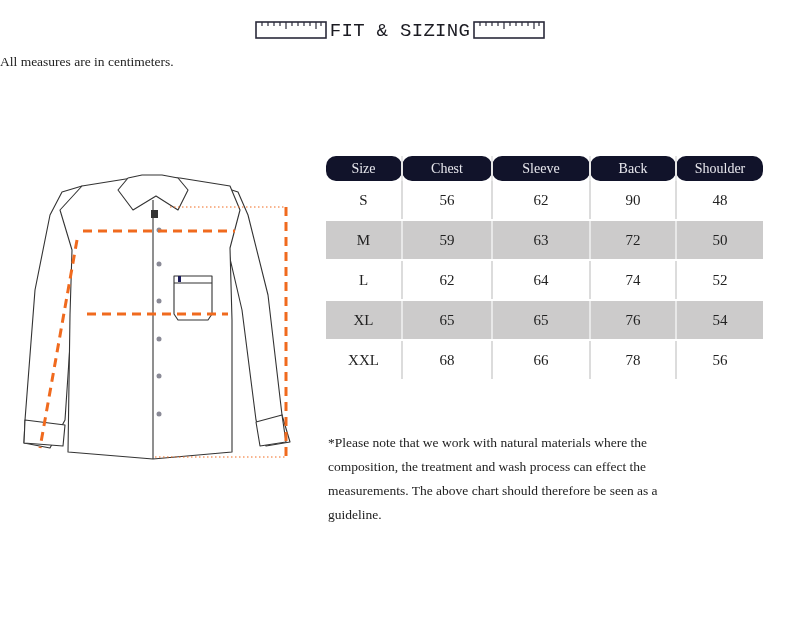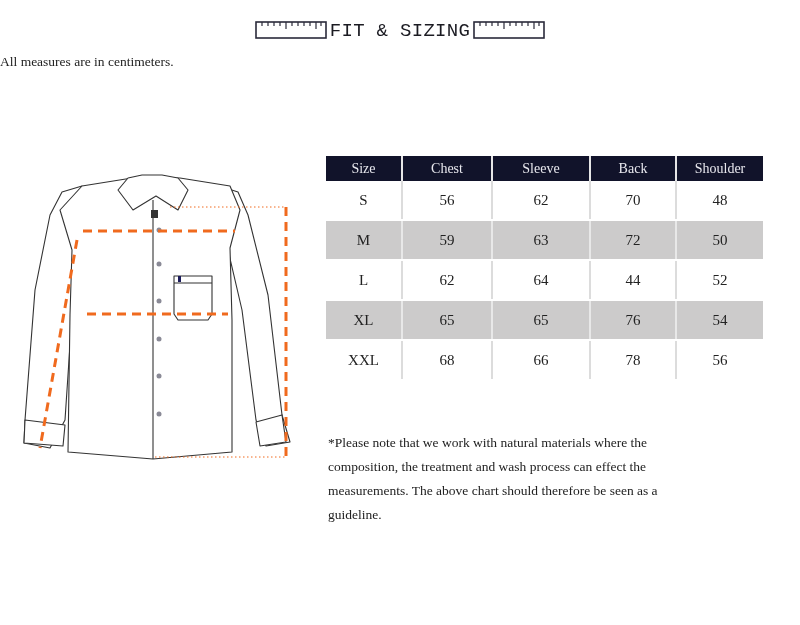--- a/index.html
+++ b/index.html
@@ -12,21 +12,21 @@
   .title { position:absolute; left:0; width:800px; top:0; text-align:center;
            font-family:Liberation Mono, monospace; font-size:19px; letter-spacing:0.3px;
            color:#1b1b22; line-height:26px; }
   .subtitle { position:absolute; top:54px; width:800px; left:0; text-align:left;
               font-family:"Liberation Serif", serif; font-size:13.5px; color:#222; }
   .shirt { position:absolute; left:20px; top:170px; width:280px; height:290px; }
   table.size-table { position:absolute; left:326px; top:156px; width:437px;
                      border-collapse:collapse; font-family:"Liberation Serif", serif; }
   table.size-table th { background:#11132a; color:#e8e8ee; font-weight:normal;
                         font-size:14px; height:25px; padding:0; text-align:center;
-                        border-right:2px solid #e6e6e6; }
+                        border-right:2px solid #e6e6e6;border-radius:10px; }
   table.size-table th:last-child { border-right:none; }
   table.size-table td { height:38px; padding:0; text-align:center; font-size:15px;
                         color:#222; border-right:2px solid #dcdcdc; border-bottom:2px solid #ffffff; }
   table.size-table td:last-child { border-right:none; }
   table.size-table tr.alt td { background:#cccbcb; border-right-color:#e8e8e8; }
   .col-size { width:76px; } .col-chest { width:90px; } .col-sleeve { width:98px; }
   .col-back { width:86px; } .col-shoulder { width:87px; }
   .note { position:absolute; left:328px; top:431px; width:360px;
           font-family:"Liberation Serif", serif; font-size:13.5px; line-height:24px; color:#222; }
 </style>
@@ -125,35 +125,35 @@
       <th>Sleeve</th>
       <th>Back</th>
       <th>Shoulder</th>
     </tr>
   </thead>
   <tbody>
     <tr>
       <td>S</td>
       <td>56</td>
       <td>62</td>
-      <td>70</td>
+      <td>90</td>
       <td>48</td>
     </tr>
     <tr class="alt">
       <td>M</td>
       <td>59</td>
       <td>63</td>
       <td>72</td>
       <td>50</td>
     </tr>
     <tr>
       <td>L</td>
       <td>62</td>
       <td>64</td>
-      <td>44</td>
+      <td>74</td>
       <td>52</td>
     </tr>
     <tr class="alt">
       <td>XL</td>
       <td>65</td>
       <td>65</td>
       <td>76</td>
       <td>54</td>
     </tr>
     <tr>

